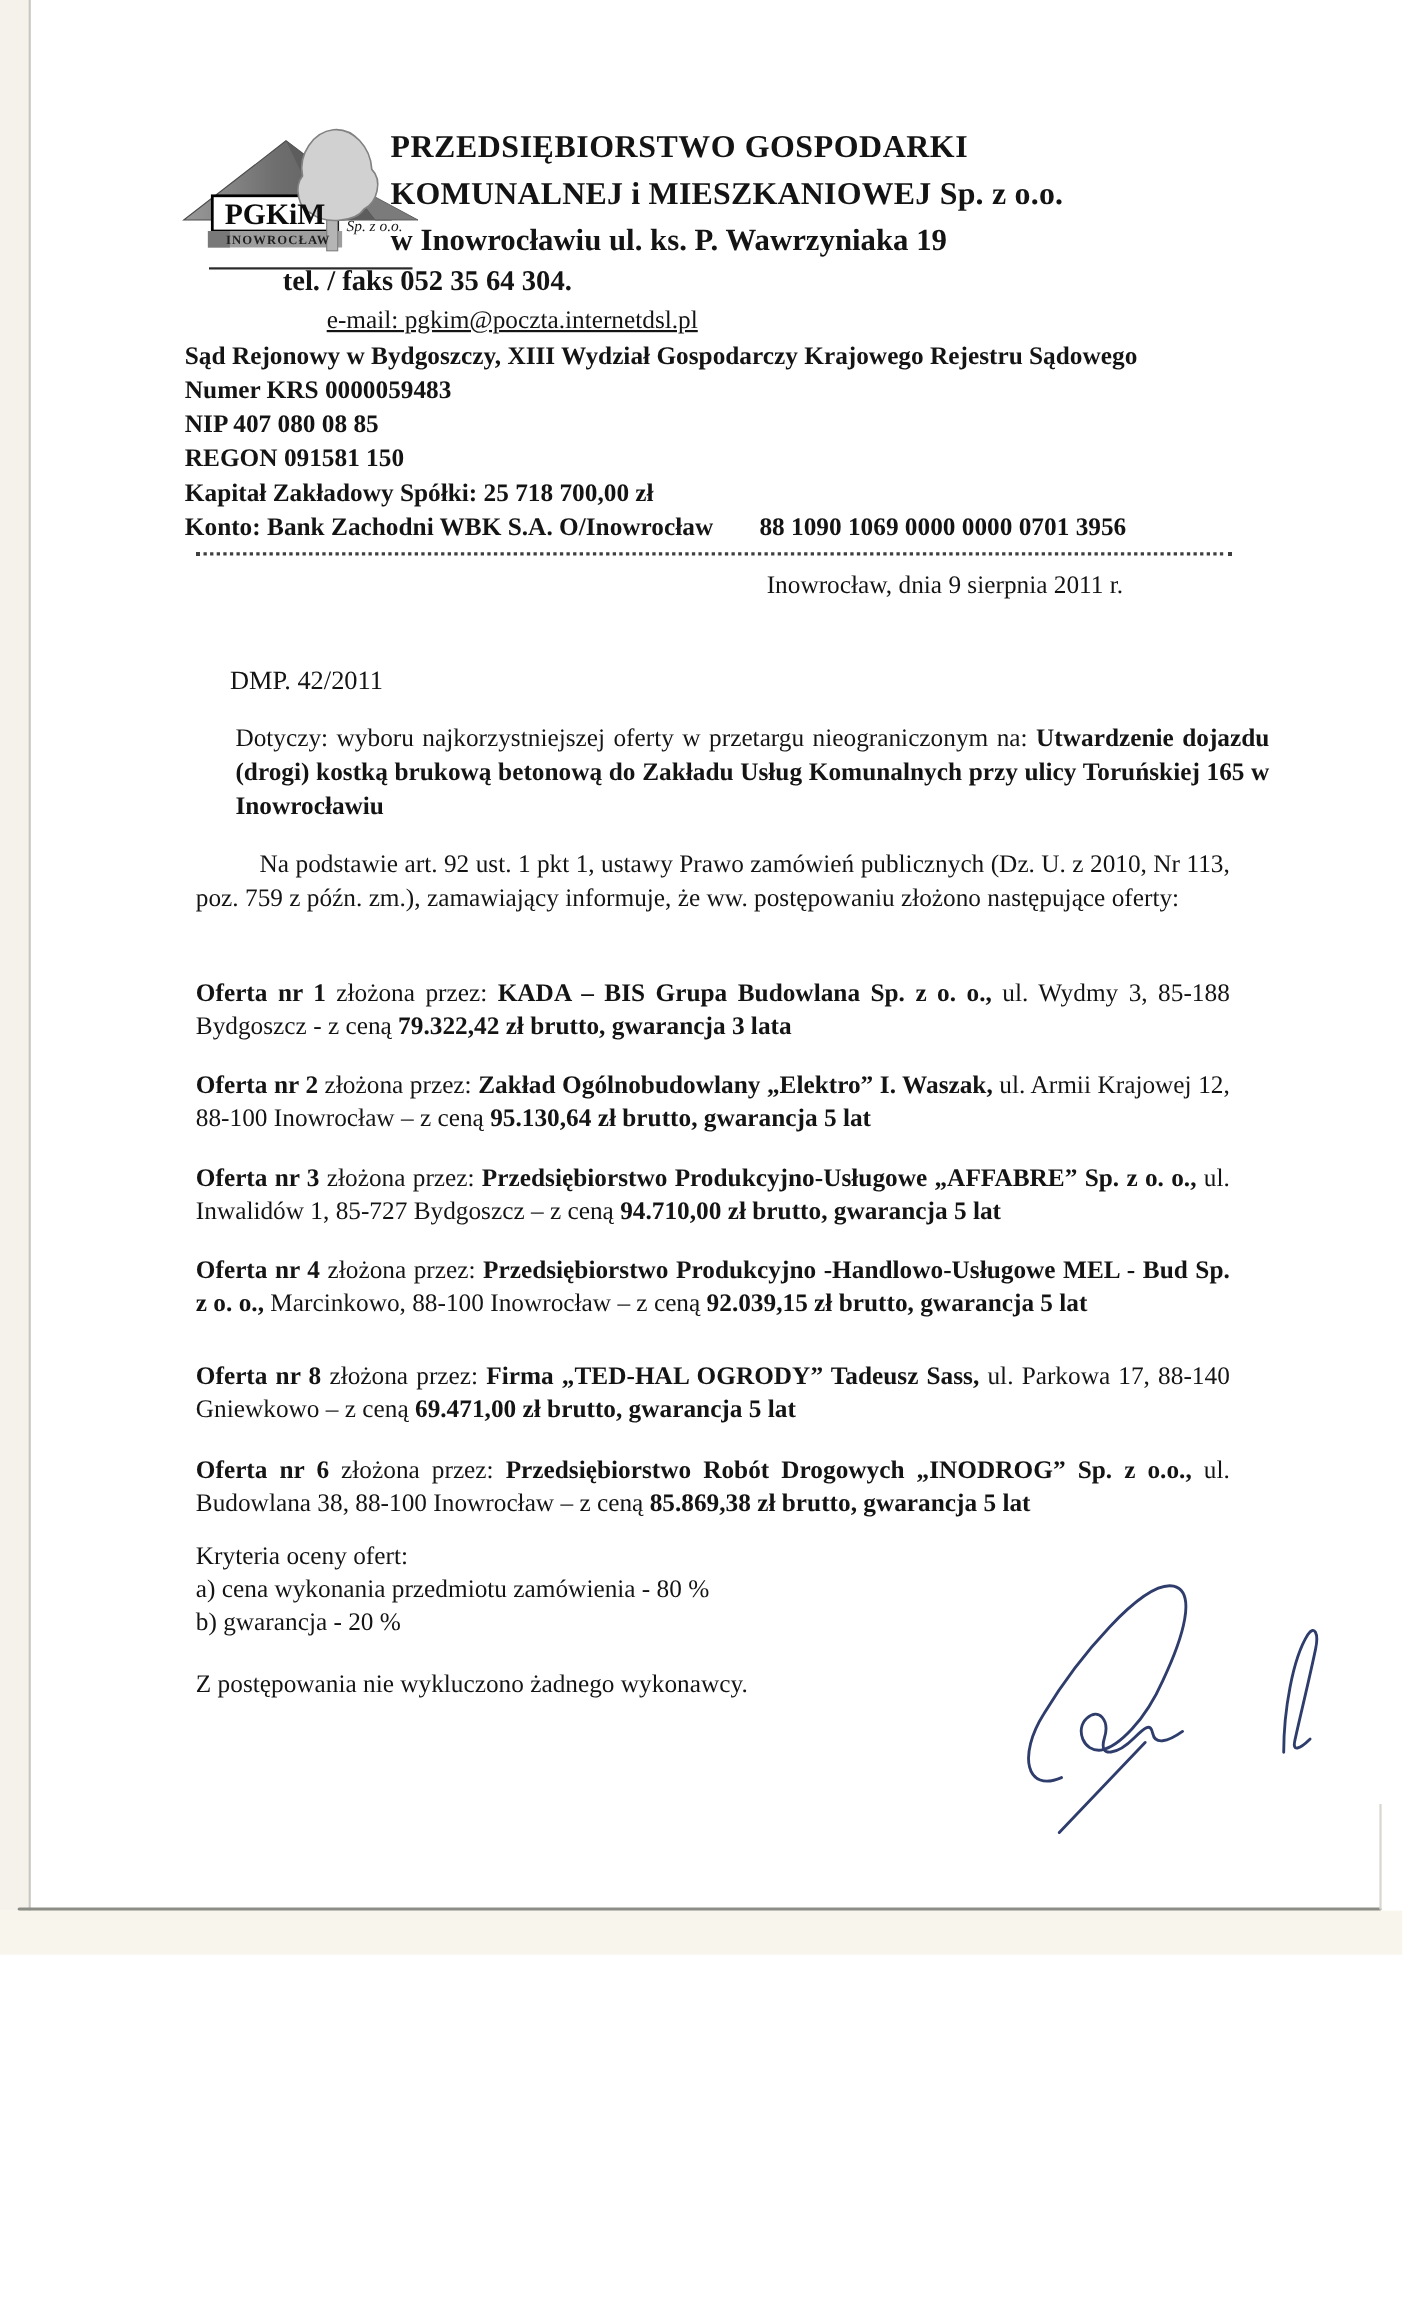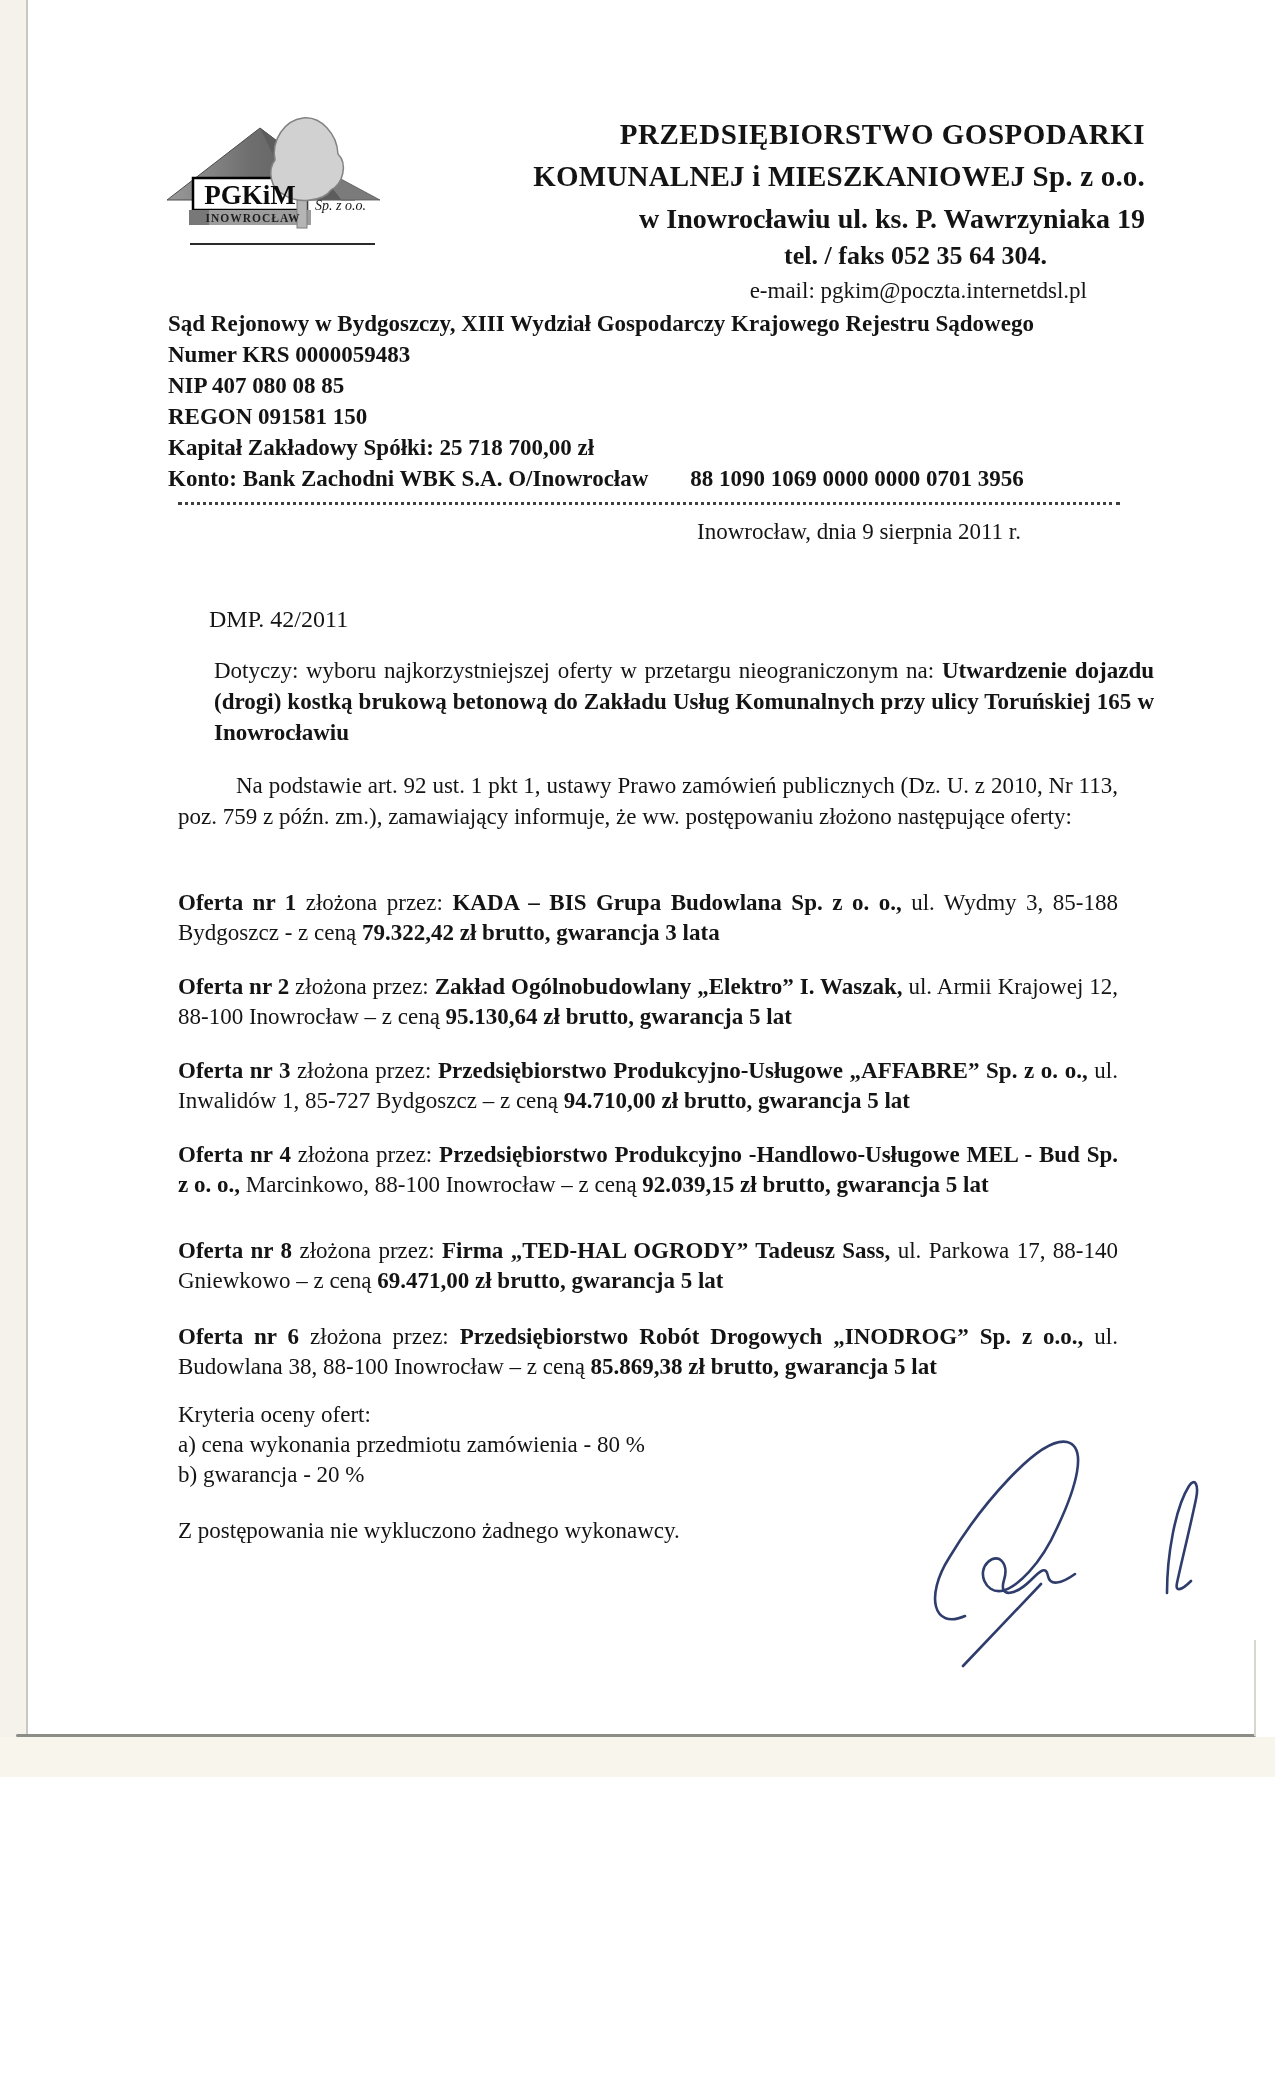--- a/index.html
+++ b/index.html
@@ -12,26 +12,26 @@
   
   .scan-left-strip{left:0;top:0;width:26px;height:1737px;background:#f4f2ea;}
   .scan-left-line{left:26px;top:0;width:2px;height:1737px;background:#c9c7c0;}
   .paper-bottom-edge{left:16px;top:1734px;width:1240px;height:3px;background:#8d8d87;border-radius:2px;}
   .paper-bottom-shadow{left:0;top:1737px;width:1275px;height:40px;background:#f7f5ec;}
   .paper-right-edge{left:1254px;top:1640px;width:2px;height:96px;background:#d8d6cd;}
   
   .logo-box{left:145px;top:108px;width:250px;height:140px;}
   .logo-underline{left:190px;top:243px;width:185px;height:2px;background:#2a2a2a;}
   .head{left:355px;top:110px;width:790px;height:200px;}
-  .head div{position:absolute;left:0;right:0;text-align:right;white-space:nowrap;}
+  .head div{position:absolute;left:0;right:0;text-align:left;white-space:nowrap;}
   .h-l1{top:8px;font-size:29px;font-weight:bold;letter-spacing:.5px;}
   .h-l2{top:50px;font-size:29px;font-weight:bold;letter-spacing:.2px;}
   .h-l3{top:93px;font-size:28px;font-weight:bold;}
   .h-tel{top:131px;font-size:26px;font-weight:bold;transform:translateX(-98px);}
-  .h-mail{top:168px;font-size:23px;transform:translateX(-58px);}
+  .h-mail{top:168px;font-size:23px;transform:translateX(-58px);text-decoration:underline;}
   
   .registry{left:168px;top:308px;width:960px;font-size:23px;font-weight:bold;line-height:31px;}
   .acct-num{margin-left:42px;}
   
   .dotline{left:178px;top:502px;width:942px;height:0;border-top:3px dotted #3f3f3f;}
   .dateline{left:600px;top:519px;width:518px;text-align:center;font-size:23px;}
   .refline{left:181px;top:606px;font-size:24px;margin-left:28px;}
   
   .para{left:178px;width:940px;font-size:23px;line-height:31px;text-align:justify;}
   .offer{line-height:30px;}

